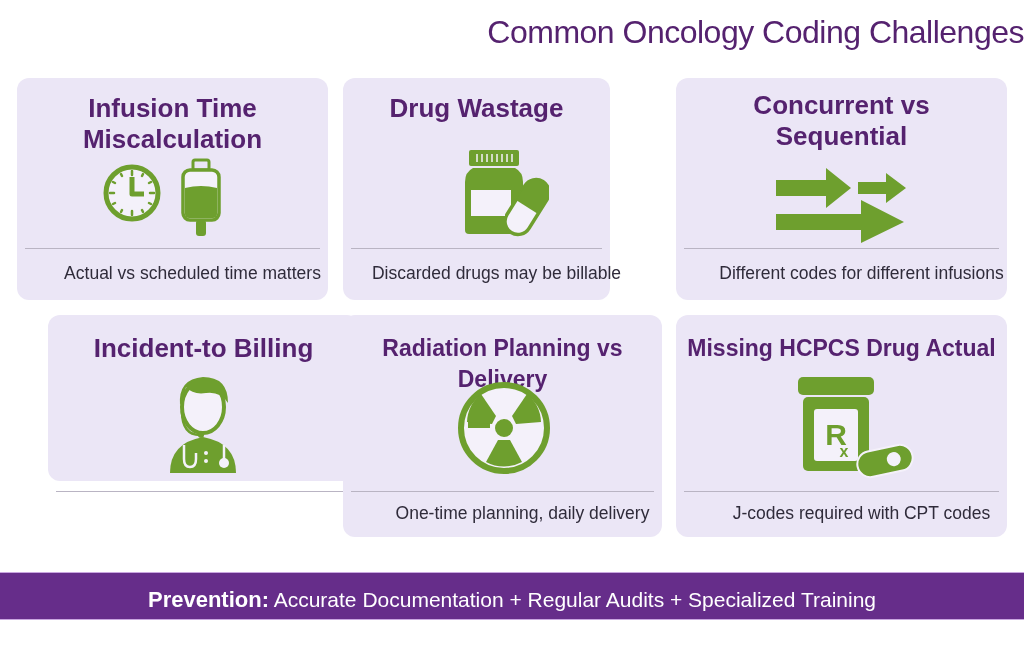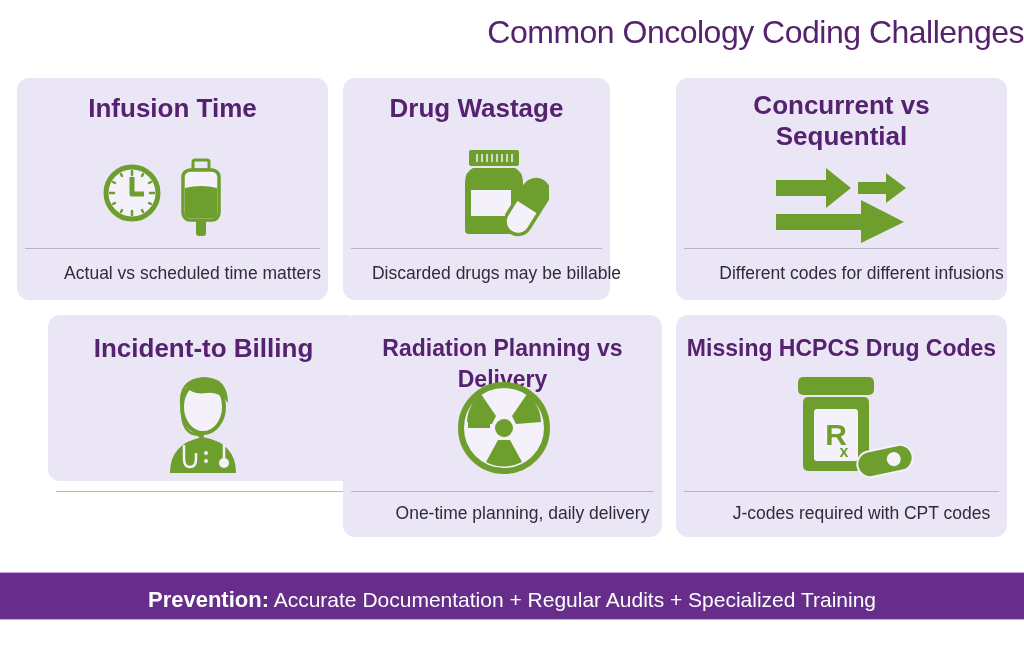--- a/index.html
+++ b/index.html
@@ -16,20 +16,21 @@
   .banner b{font-size:22px;}
 </style>
 </head>
 <body>
 
 <div class="title">Common Oncology Coding Challenges</div>
 
 <div class="card" style="left:17px;top:78px;width:311px;height:222px;">
   <div class="card-title t2" style="top:15px;">
     <div>Infusion Time</div>
+    <div>Miscalculation</div>
   </div>
   <svg class="icon" style="left:85px;top:85px;" width="60" height="60" viewBox="0 0 60 60">
     <circle cx="30" cy="30" r="26" fill="#f4f1fa" stroke="#6e9f2e" stroke-width="5"></circle>
     <g stroke="#6e9f2e" stroke-width="2.5" stroke-linecap="round">
       <line x1="30" y1="8" x2="30" y2="12"></line>
         <line x1="30" y1="48" x2="30" y2="52"></line>
       <line x1="8" y1="30" x2="12" y2="30"></line>
         <line x1="48" y1="30" x2="52" y2="30"></line>
       <line x1="41" y1="11" x2="40" y2="13"></line>
         <line x1="19" y1="11" x2="20" y2="13"></line>
@@ -122,21 +123,21 @@
       <path d="M40 36 L25 14 A38 38 0 0 0 11 42 L36 44 Z"></path>
       <path d="M56 36 L71 14 A38 38 0 0 1 85 42 L60 44 Z"></path>
       <path d="M42 60 L30 82 A38 38 0 0 0 66 82 L54 60 Z"></path>
     </g>
   </svg>
   <div class="divider" style="top:176px;"></div>
   <div class="desc" style="top:188px;">One-time planning, daily delivery</div>
 </div>
 
 <div class="card" style="left:676px;top:315px;width:331px;height:222px;">
-  <div class="card-title t1" style="top:18px;">Missing HCPCS Drug Codes</div>
+  <div class="card-title t1" style="top:18px;">Missing HCPCS Drug Actual</div>
   <svg class="icon" style="left:120px;top:62px;" width="80" height="98" viewBox="0 0 80 98">
     <rect x="2" y="0" width="76" height="18" rx="5" fill="#6e9f2e"></rect>
     <rect x="7" y="20" width="66" height="74" rx="5" fill="#6e9f2e"></rect>
     <rect x="18" y="32" width="44" height="52" rx="3" fill="#f4f1fa"></rect>
     <text x="40" y="68" text-anchor="middle" font-family="Liberation Sans, sans-serif" font-size="30" font-weight="bold" fill="#6e9f2e">R</text>
     <text x="48" y="80" text-anchor="middle" font-family="Liberation Sans, sans-serif" font-size="16" font-weight="bold" fill="#6e9f2e">x</text>
   </svg>
   <svg class="icon" style="left:178px;top:128px;" width="62" height="36" viewBox="0 0 62 36">
     <g transform="rotate(-12 31 18)">
       <rect x="3" y="5" width="56" height="26" rx="13" fill="#6e9f2e" stroke="#f4f1fa" stroke-width="2"></rect>

